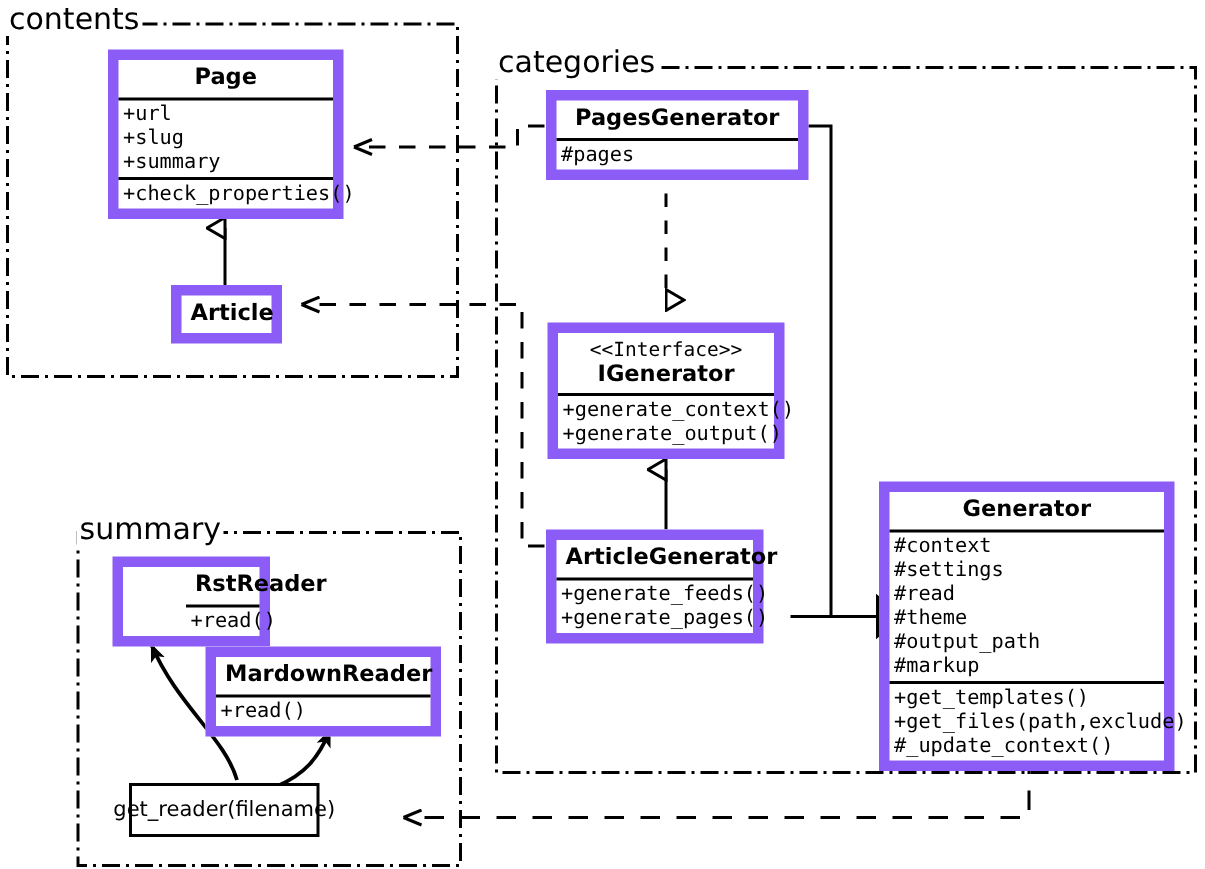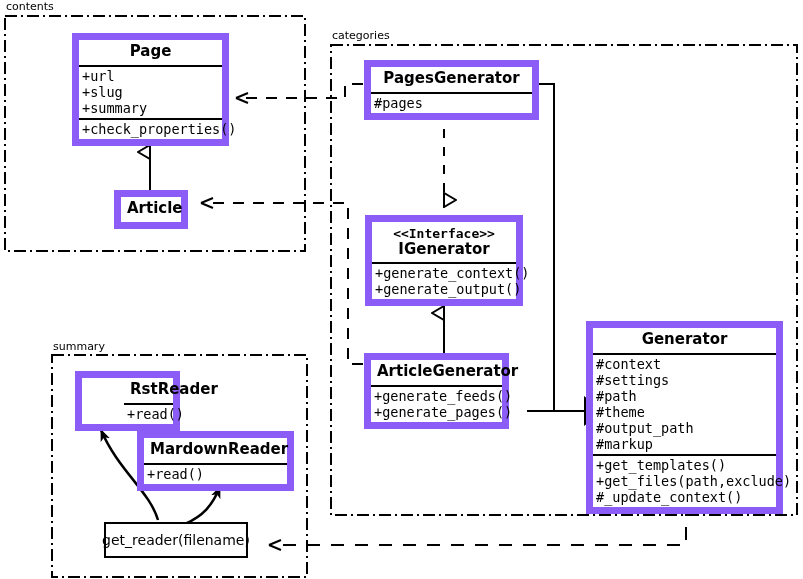--- a/index.html
+++ b/index.html
@@ -1,27 +1,27 @@
 <!DOCTYPE html>
 <html><head>
 <meta charset="utf-8">
 <style>
   html,body{margin:0;padding:0;background:#ffffff;}
   body{width:803px;height:579px;position:relative;overflow:hidden;
        font-family:"DejaVu Sans Mono",monospace;}
   #canvas{position:absolute;left:0;top:0;width:803px;height:579px;}
   .pkg-label{position:absolute;font-family:"DejaVu Sans","Liberation Sans",sans-serif;
-             font-size:11px;color:#000;white-space:nowrap;background:#fff;padding:0 2px;}
+             font-size:20px;color:#000;white-space:nowrap;background:#fff;padding:0 2px;}
 
   
   .cls{position:absolute;box-sizing:border-box;border:7px solid #8b5cf6;background:#fff;}
   .cls .name{font-family:"DejaVu Sans","Liberation Sans",sans-serif;
              font-weight:bold;font-size:15px;text-align:center;color:#000;
              padding:4px 6px 5px 6px;line-height:1.05;}
-  .cls .stereo{font-family:"DejaVu Sans Mono",monospace;font-weight:bold;
+  .cls .stereo{font-family:"DejaVu Sans Mono",monospace;font-weight:normal;
                font-size:13px;text-align:center;display:block;line-height:1.2;}
   .cls .sep{border-top:2px solid #000;}
   .cls .compart{padding:1px 3px 2px 3px;}
   .cls .row{font-family:"DejaVu Sans Mono",monospace;font-size:13.5px;
             color:#000;line-height:16px;white-space:nowrap;}
   .plain{position:absolute;box-sizing:border-box;border:2px solid #000;background:#fff;
          display:flex;align-items:center;justify-content:center;
          font-family:"DejaVu Sans","Liberation Sans",sans-serif;font-size:14px;color:#000;}
   svg{position:absolute;left:0;top:0;overflow:visible;}
 </style>
@@ -112,21 +112,21 @@
       <div class="row">+generate_feeds()</div>
       <div class="row">+generate_pages()</div>
     </div>
   </div>
 
   <div class="cls" style="left:586px;top:321px;width:197px;">
     <div class="name">Generator</div>
     <div class="compart sep">
       <div class="row">#context</div>
       <div class="row">#settings</div>
-      <div class="row">#path</div>
+      <div class="row">#read</div>
       <div class="row">#theme</div>
       <div class="row">#output_path</div>
       <div class="row">#markup</div>
     </div>
     <div class="compart sep">
       <div class="row">+get_templates()</div>
       <div class="row">+get_files(path,exclude)</div>
       <div class="row">#_update_context()</div>
     </div>
   </div>
@@ -138,17 +138,17 @@
     </div>
   </div>
 
   <div class="cls" style="left:137px;top:431px;width:157px;">
     <div class="name">MardownReader</div>
     <div class="compart sep">
       <div class="row">+read()</div>
     </div>
   </div>
 
-  <div class="plain" style="left:104px;top:522px;width:144px;height:36px;">
+  <div class="plain" style="left:86px;top:522px;width:127px;height:36px;">
     <span>get_reader(filename)</span>
   </div>
 
 </div>
 
 </body></html>

